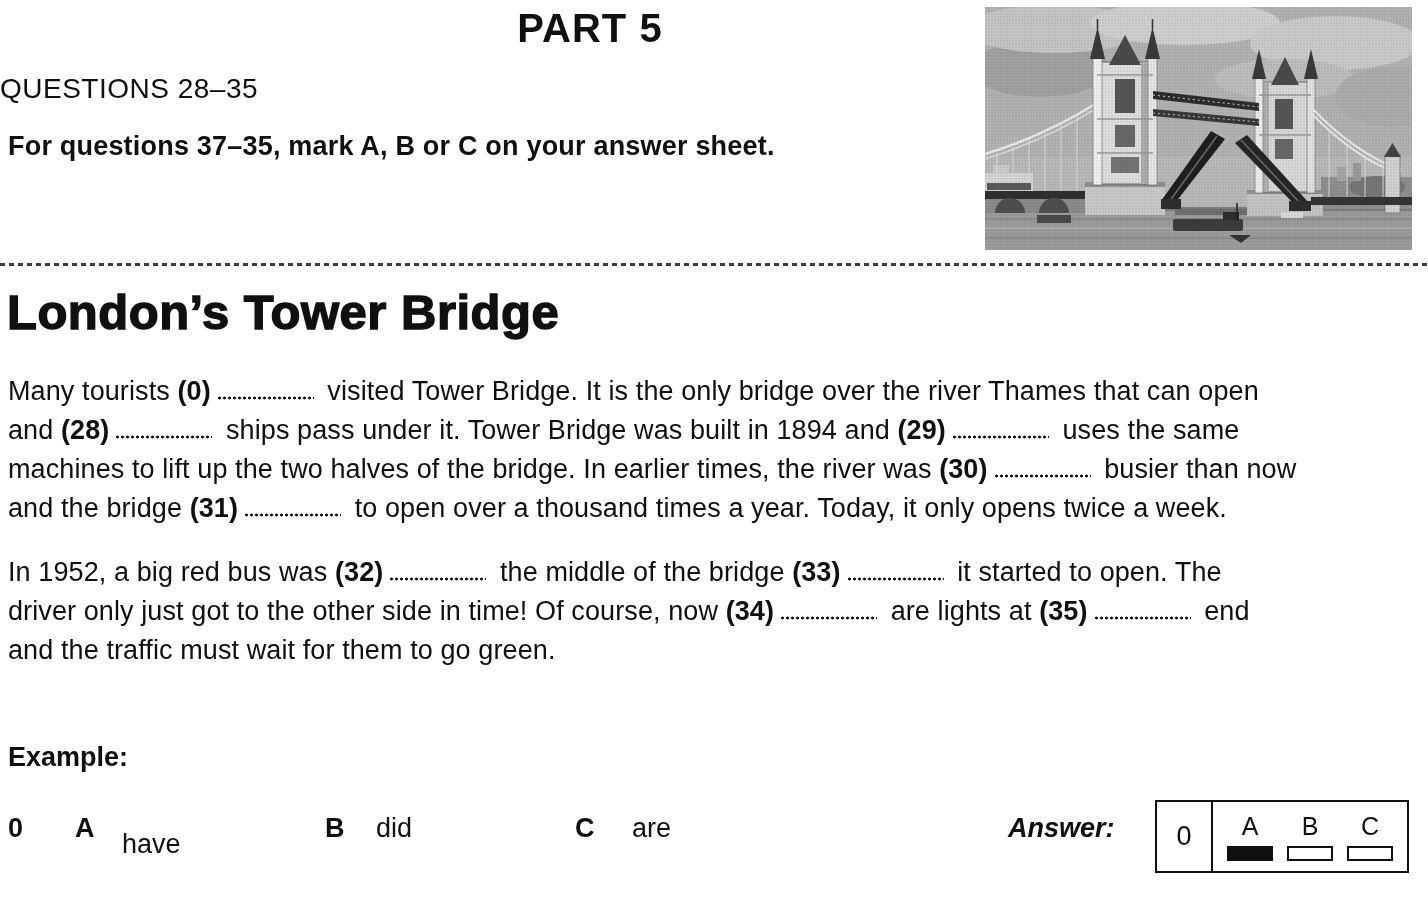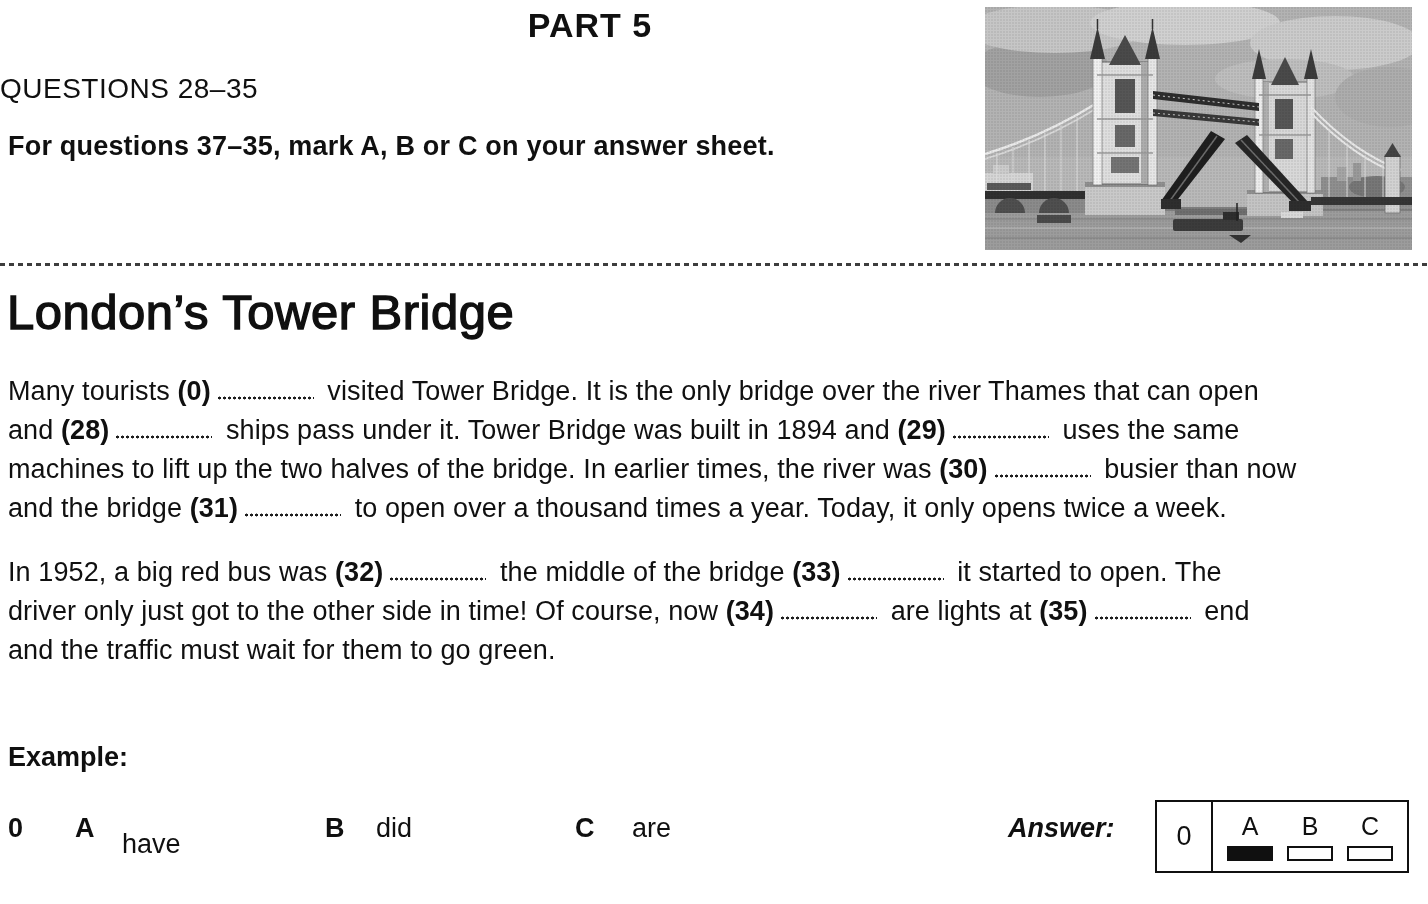--- a/index.html
+++ b/index.html
@@ -2,41 +2,41 @@
 <html><head>
 <meta charset="utf-8">
 <style>
   html,body{margin:0;padding:0;}
   body{
     width:1428px;height:904px;background:#ffffff;position:relative;
     font-family:"Liberation Sans", sans-serif;color:#101010;overflow:hidden;
   }
   .part-title{
     position:absolute;top:6px;left:0;width:1180px;text-align:center;
-    font-size:34px;font-weight:bold;letter-spacing:1px;
+    font-size:40px;font-weight:bold;letter-spacing:1px;
   }
   .questions-heading{
     position:absolute;top:73px;left:0;
     font-size:28px;font-weight:normal;letter-spacing:.5px;
   }
   .instructions{
     position:absolute;top:127px;left:8px;
     font-size:27px;font-weight:bold;line-height:39.5px;letter-spacing:.2px;
   }
   .photo{
     position:absolute;left:985px;top:7px;width:427px;height:243px;
   }
   .photo svg{display:block;width:100%;height:100%;}
   .separator{
     position:absolute;top:263px;left:0;width:1428px;height:3px;
     background:repeating-linear-gradient(90deg,#3d3d3d 0 5px,transparent 5px 9px);
   }
   .article-title{
     position:absolute;top:284px;left:7px;
-    font-size:49px;font-weight:normal;letter-spacing:.5px;text-align:center;
+    font-size:49px;font-weight:bold;letter-spacing:.5px;text-align:center;
     -webkit-text-stroke:1.4px #101010;
   }
   .para{
     position:absolute;left:8px;width:1400px;
     font-size:27px;line-height:39px;letter-spacing:.1px;
   }
   .para-1{top:372px;}
   .para-2{top:553px;}
   .gapnum{font-weight:bold;}
   .leader{

